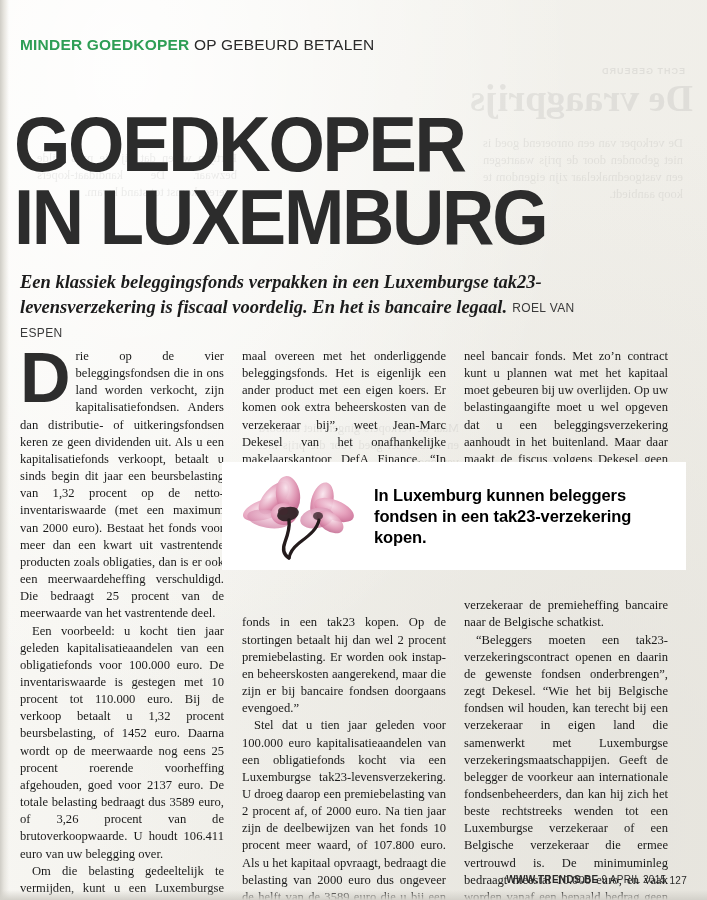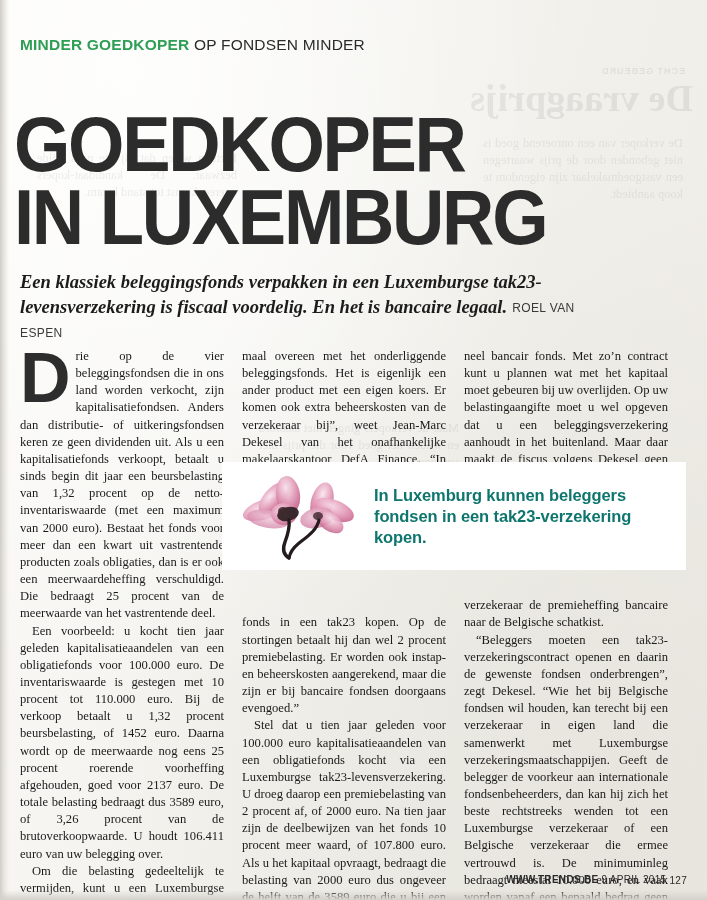--- a/index.html
+++ b/index.html
@@ -192,21 +192,21 @@
     position: relative;
     width: 148px;
     height: 108px;
     flex: 0 0 148px;
   }
   .pullquote-text {
     font-family: "Liberation Sans", sans-serif;
     font-weight: bold;
     font-size: 16.5px;
     line-height: 21px;
-    color: #0f766e;
+    color: #000000;
     padding-left: 4px;
     letter-spacing: -0.1px;
   }
 
   
   .footer {
     position: absolute;
     right: 20px;
     bottom: 14px;
     font-family: "Liberation Sans", sans-serif;
@@ -229,21 +229,21 @@
   <div class="ghost-layer">
     <div class="ghost-kicker">ECHT GEBEURD</div>
     <div class="ghost-head">De vraagprijs</div>
     <div class="ghost-col ghost-c1">De verkoper van een onroerend goed is niet gebonden door de prijs waartegen een vastgoedmakelaar zijn eigendom te koop aanbiedt.</div>
     <div class="ghost-col ghost-c2">Maar de verkopers gingen niet akkoord en wilden het goed voor die prijs niet verkopen.</div>
     <div class="ghost-col ghost-c3">Partijen weten dat bij die prijs wilde bezwaar. De kandidaat-kopers overeenkomst tot stand kwam.</div>
   </div>
 
   <div class="kicker">
     <span class="k-green">MINDER GOEDKOPER</span>
-    <span class="k-dark">OP FONDSEN MINDER</span>
+    <span class="k-dark">OP GEBEURD BETALEN</span>
   </div>
 
   <h1 class="headline">
     <span class="hl-line">GOEDKOPER</span>
     <span class="hl-line">IN LUXEMBURG</span>
   </h1>
 
   <div class="standfirst">
     <span>Een klassiek beleggingsfonds verpakken in een Luxemburgse tak23-levensverzekering is fiscaal voordelig. En het is bancaire legaal.</span><span class="byline">ROEL VAN ESPEN</span>
   </div>

